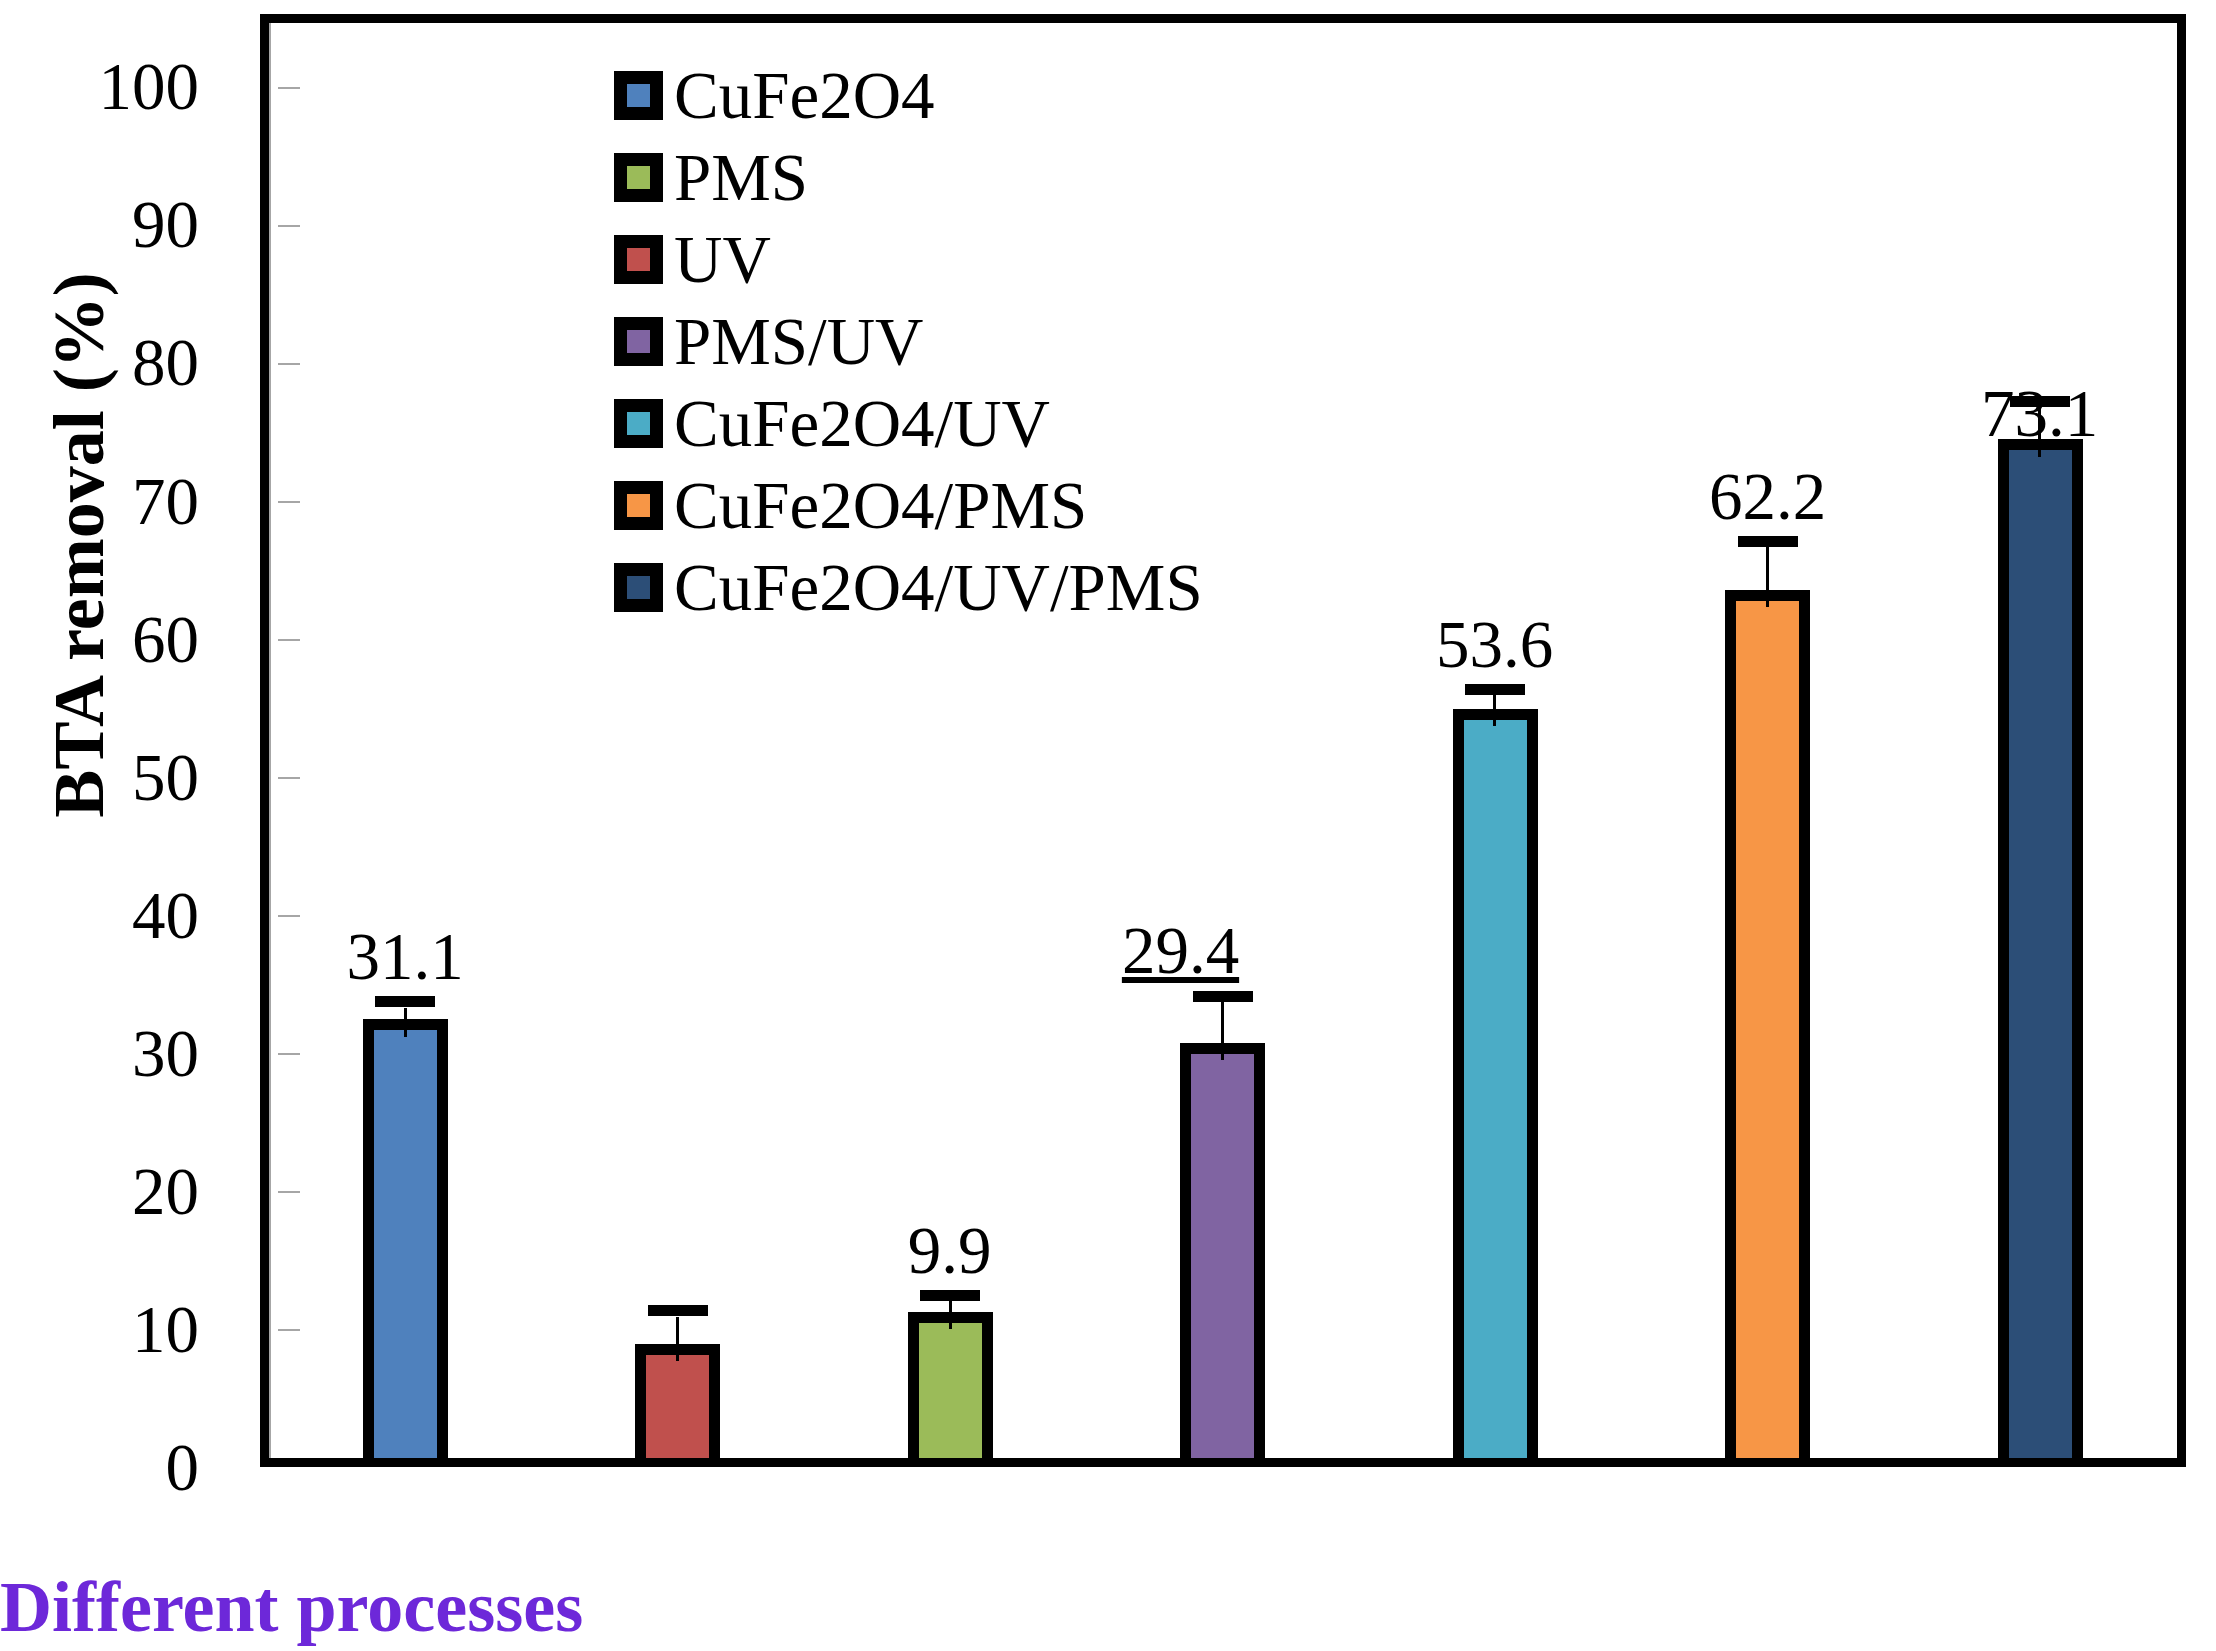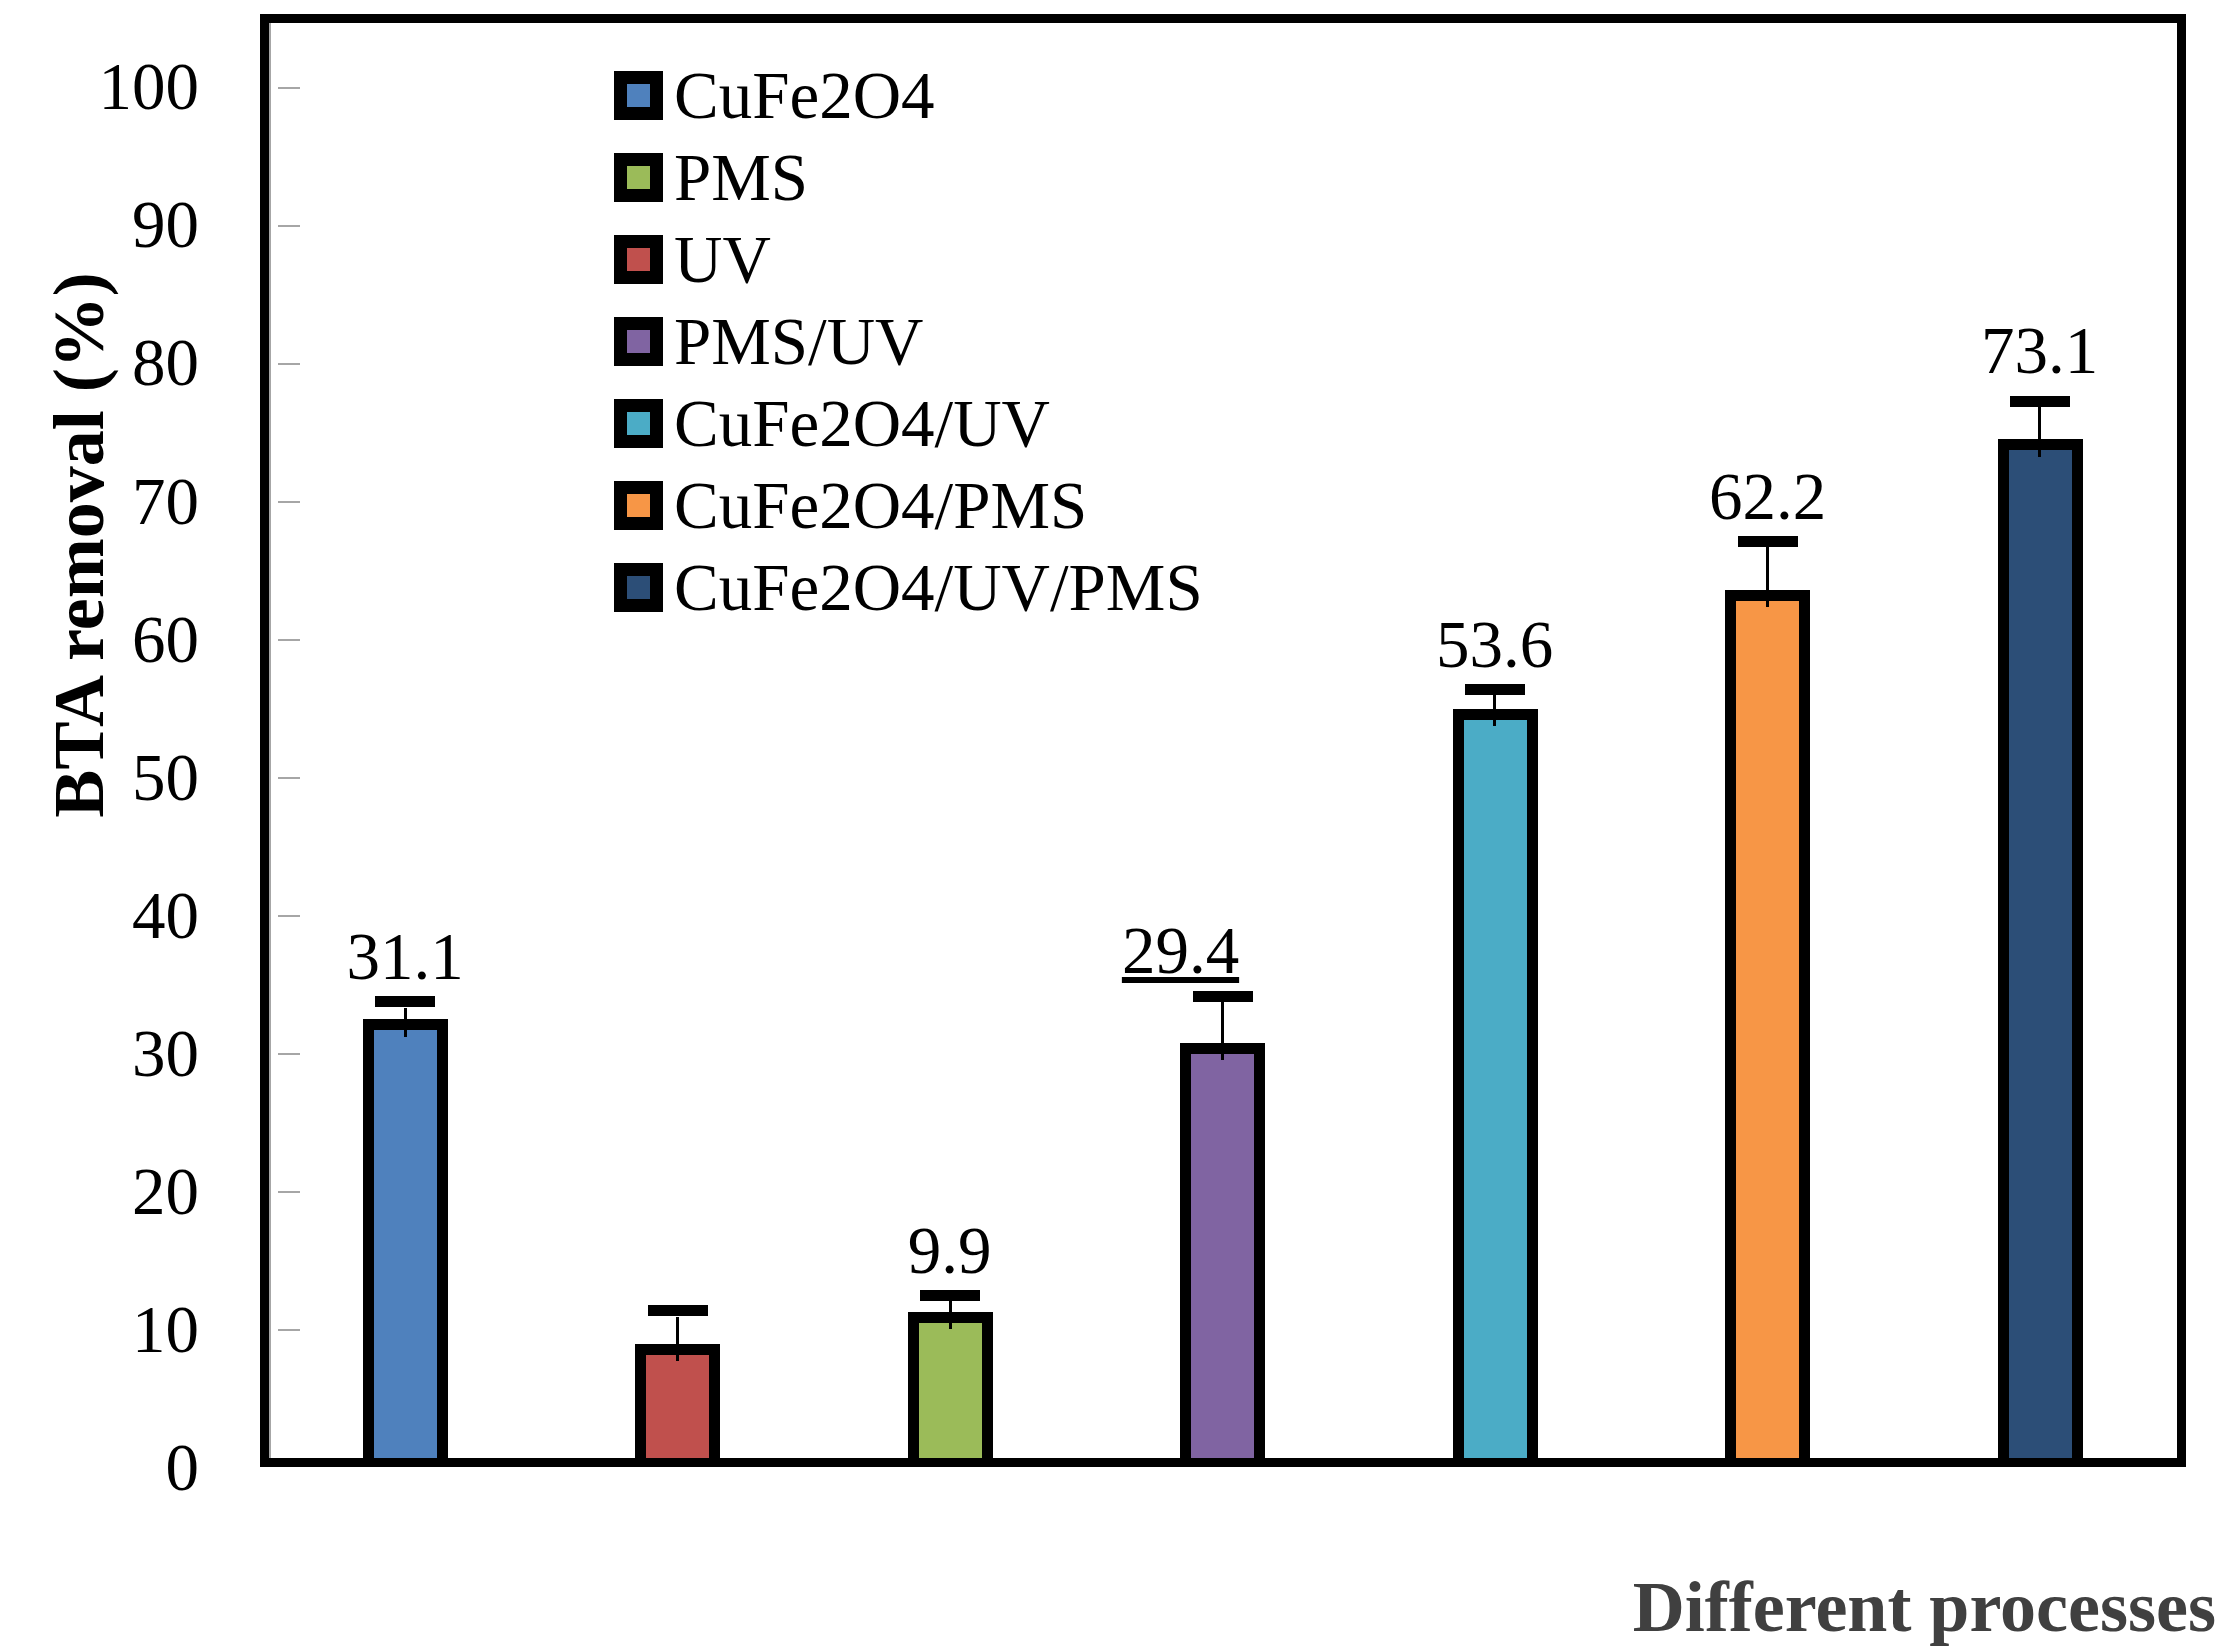--- a/index.html
+++ b/index.html
@@ -23,25 +23,25 @@
     letter-spacing:0px;
     white-space:nowrap;
     line-height:86px;
   }
 
   
   #xlabel{
     position:absolute;
     left:0; top:1566px;
     width:2216px;
-    text-align:right;
+    text-align:left;
     font-size:72px;
     font-weight:bold;
     font-family:"Liberation Serif",serif;
-    color:#404040;
+    color:#6d28d9;
     white-space:nowrap;
   }
 
   
   .ytick{
     position:absolute;
     right:2017px;          
     width:235px;
     text-align:right;
     font-size:67px;
@@ -188,21 +188,21 @@
         <div class="errbar" style="left: 1224px; bottom: 732px; height: 31px;"></div>
         <div class="errcap" style="left: 1196px; bottom: 763px;"></div>
         <div class="datalabel" style="left: 1108px; width: 235px; bottom: 780px;">53.6</div>
         <div class="bar" style="left: 1456px; width: 85px; height: 868px; background: rgb(247, 150, 70);"></div>
         <div class="errbar" style="left: 1497px; bottom: 851px; height: 60px;"></div>
         <div class="errcap" style="left: 1469px; bottom: 911px;"></div>
         <div class="datalabel" style="left: 1381px; width: 235px; bottom: 928px;">62.2</div>
         <div class="bar" style="left: 1729px; width: 85px; height: 1019px; background: rgb(44, 78, 119);"></div>
         <div class="errbar" style="left: 1769px; bottom: 1001px; height: 50px;"></div>
         <div class="errcap" style="left: 1741px; bottom: 1051px;"></div>
-        <div class="datalabel" style="left: 1653px; width: 235px; bottom: 1074px;">73.1</div>
+        <div class="datalabel" style="left: 1653px; width: 235px; bottom: 1011px;">73.1</div>
       </div>
 
     <div id="legend">
         <div class="legend-row">
           <span class="legend-swatch" style="background: rgb(79, 129, 189);"></span>
           <span class="legend-text">CuFe2O4</span>
         </div>
         <div class="legend-row">
           <span class="legend-swatch" style="background: rgb(155, 187, 89);"></span>
           <span class="legend-text">PMS</span>

